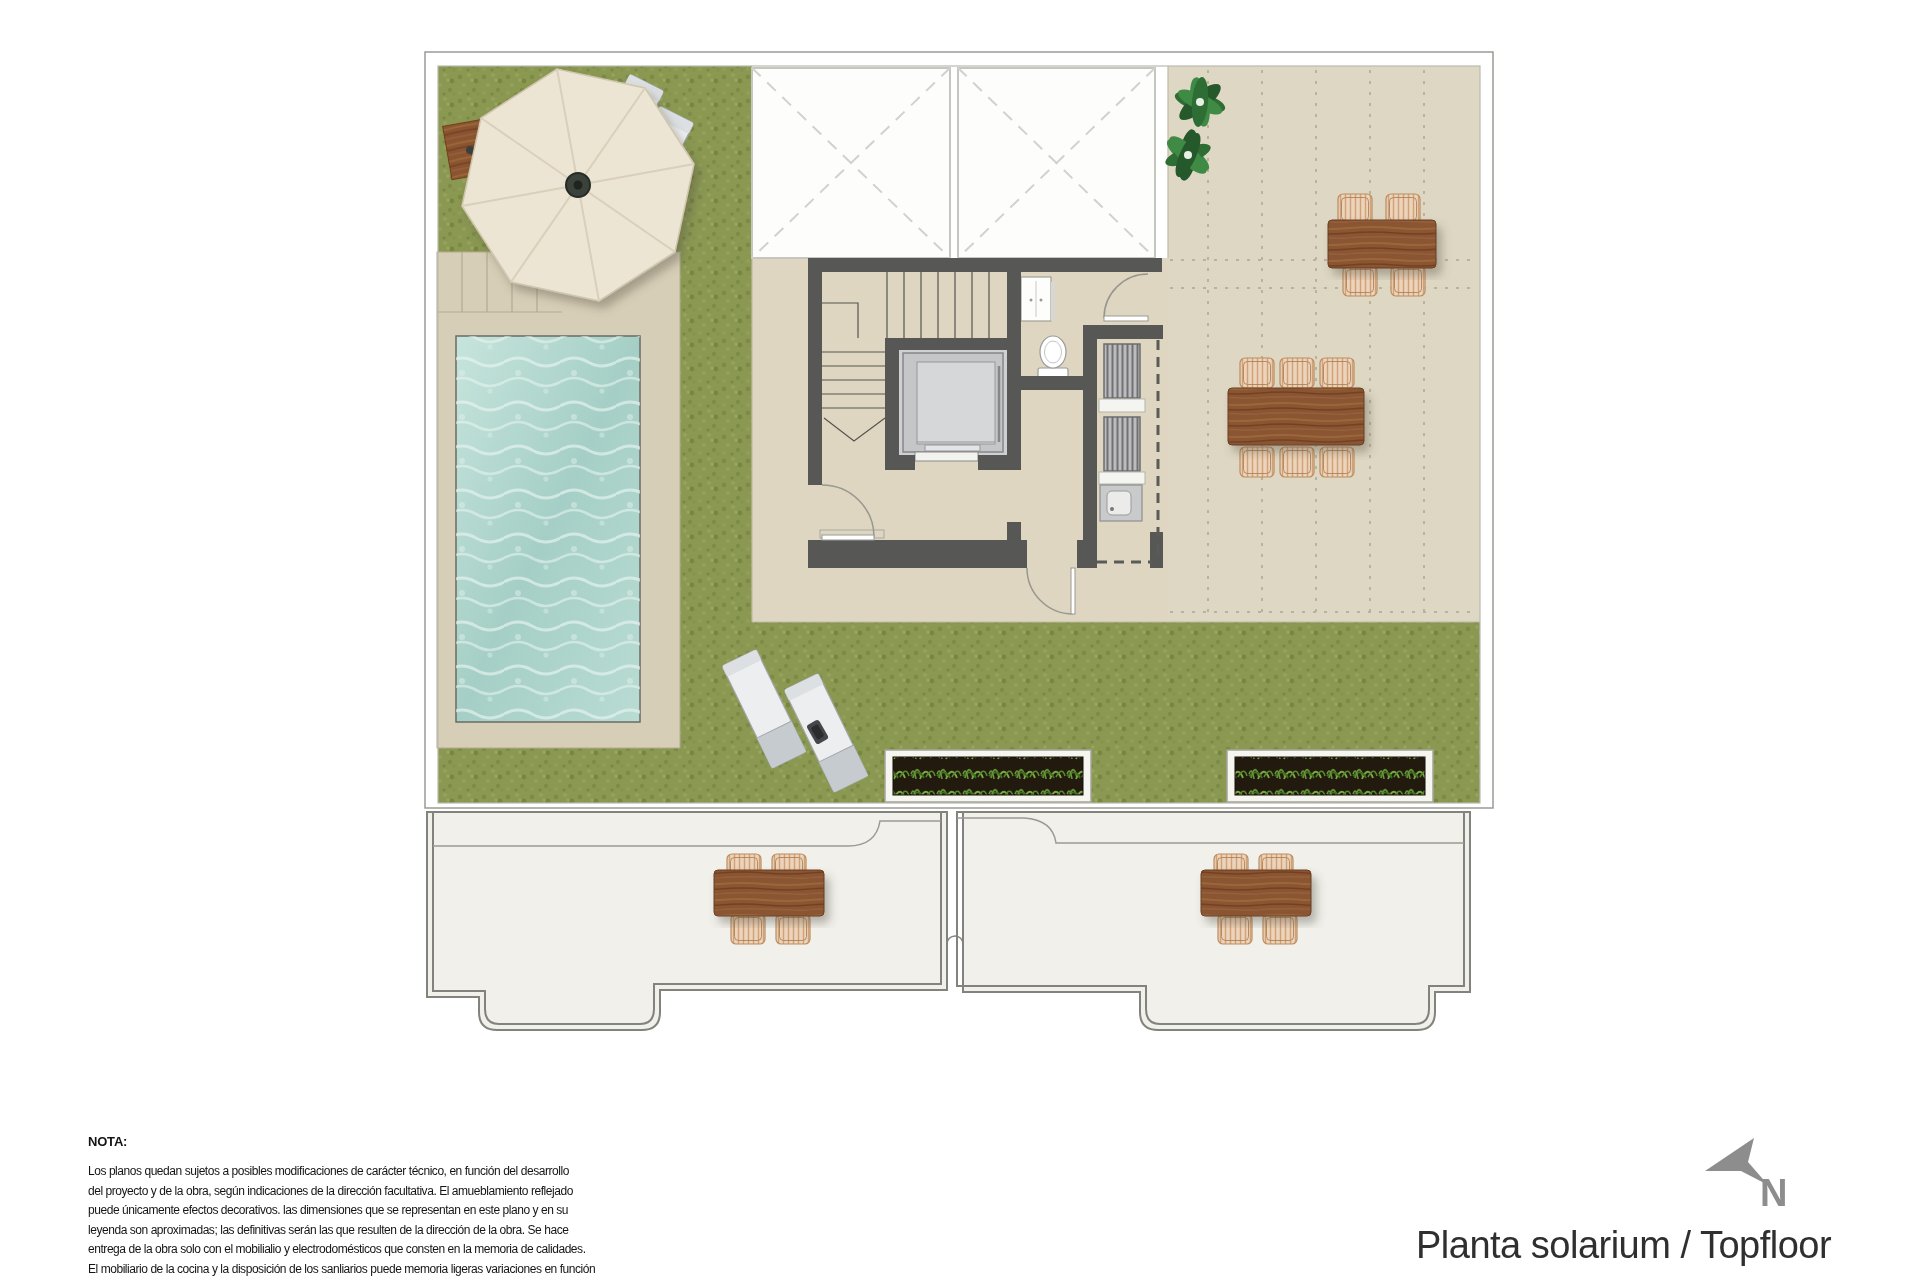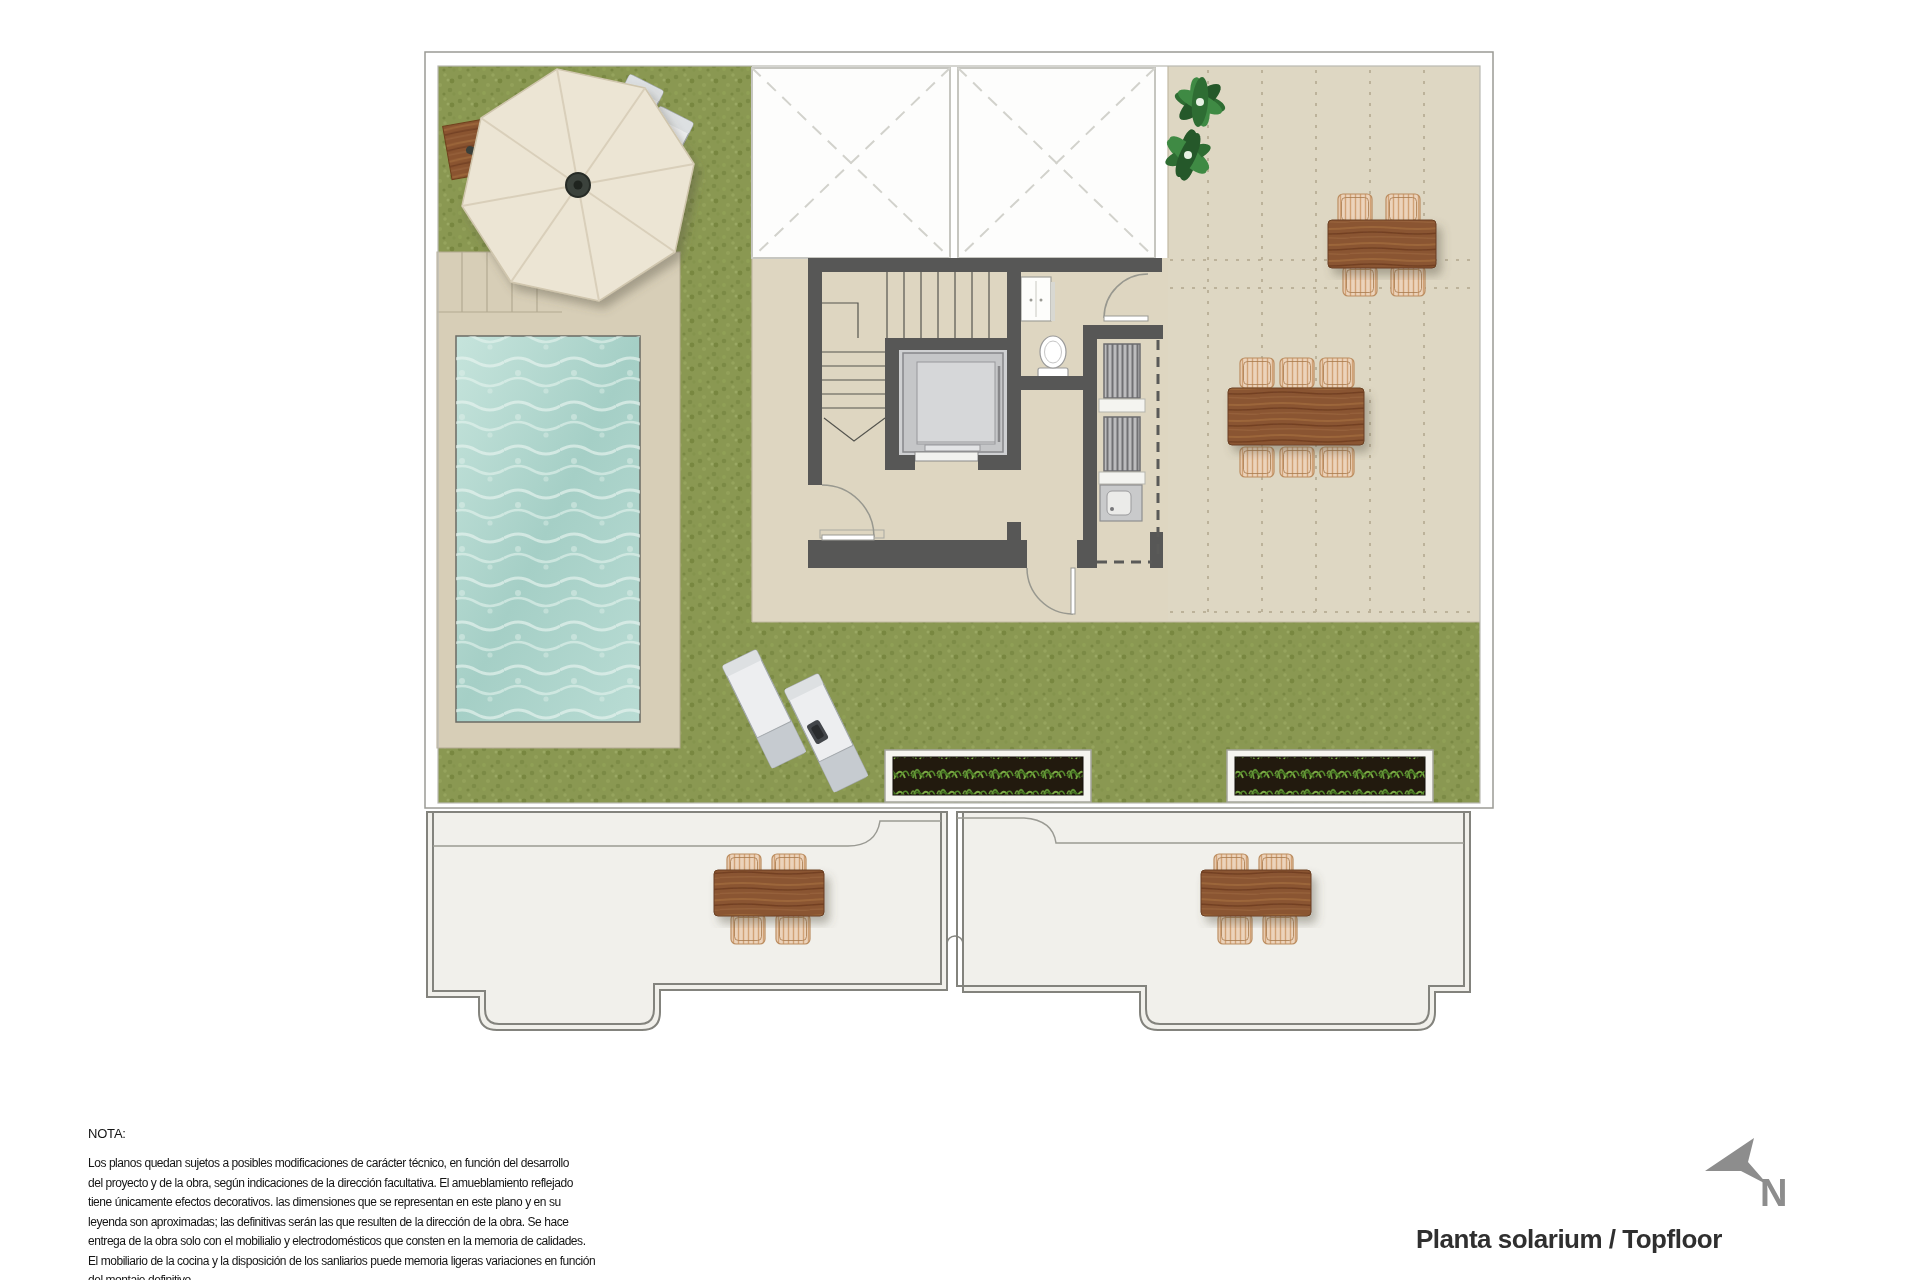--- a/index.html
+++ b/index.html
@@ -2,25 +2,25 @@
 <html style="--grass: #8a9852; --floor_beige: #ded6c1; --terrace_beige: #ded7c3; --pool_deck: #d7ceb7; --water: #aed3ca; --wall: #575756; --wood: #8a5430; --wicker: #ecd3bb; --lower_floor: #f1f0eb; --title_text: #2f2f2f; --north_gray: #8d8d8d;"><head>
 <meta charset="utf-8">
 <style>
   html,body{margin:0;padding:0;}
   body{
     width:1920px;height:1280px;position:relative;background:#ffffff;
     font-family:"Liberation Sans",sans-serif;overflow:hidden;
   }
   .stage-svg{position:absolute;left:0;top:0;}
   .note-block{position:absolute;left:88px;top:1118px;width:470px;color:#141414;}
-  .note-heading{font-size:13px;font-weight:400;margin:8px 0 13px 0;letter-spacing:-0.2px;}
+  .note-heading{font-size:13px;font-weight:700;margin:16px 0 13px 0;letter-spacing:-0.2px;}
   .note-line{font-size:12px;font-weight:400;line-height:19.5px;letter-spacing:-0.45px;white-space:nowrap;}
   .plan-title{
     position:absolute;left:1416px;top:1224px;width:470px;
-    font-size:26px;font-weight:700;color:var(--title_text,#2f2f2f);letter-spacing:-0.5px;
+    font-size:38px;font-weight:400;color:var(--title_text,#2f2f2f);letter-spacing:-0.5px;
   }
   .north-label-text{font-family:"Liberation Sans",sans-serif;}
 </style>
 </head>
 <body>
 
 <svg class="stage-svg" width="1920" height="1280" viewBox="0 0 1920 1280">
   <defs>
     <pattern id="grassP" width="24" height="24" patternUnits="userSpaceOnUse">
       <rect width="24" height="24" style="fill:var(--grass,#8a9852)"></rect>
@@ -337,20 +337,20 @@
   <g>
     <path d="M1705 1171 L1754 1138 L1748 1162 L1768 1185 L1741 1171 Z" style="fill:var(--north_gray,#8d8d8d)"></path>
     <text x="1760" y="1206" font-size="38" font-weight="bold" class="north-label-text" style="fill:var(--north_gray,#8d8d8d)">N</text>
   </g>
 </svg>
 
 <div class="note-block">
   <div class="note-heading">NOTA:</div>
   <div class="note-line">Los planos quedan sujetos a posibles modificaciones de carácter técnico, en función del desarrollo</div>
   <div class="note-line">del proyecto y de la obra, según indicaciones de la dirección facultativa. El amueblamiento reflejado</div>
-  <div class="note-line">tiene únicamente efectos decorativos. las dimensiones que se representan en este plano y en su</div>
+  <div class="note-line">puede únicamente efectos decorativos. las dimensiones que se representan en este plano y en su</div>
   <div class="note-line">leyenda son aproximadas; las definitivas serán las que resulten de la dirección de la obra. Se hace</div>
   <div class="note-line">entrega de la obra solo con el mobilialio y electrodomésticos que consten en la memoria de calidades.</div>
   <div class="note-line">El mobiliario de la cocina y la disposición de los sanliarios puede memoria ligeras variaciones en función</div>
   <div class="note-line">del montaje definitivo.</div>
 </div>
 
 <div class="plan-title">Planta solarium / Topfloor</div>
 
 </body></html>

